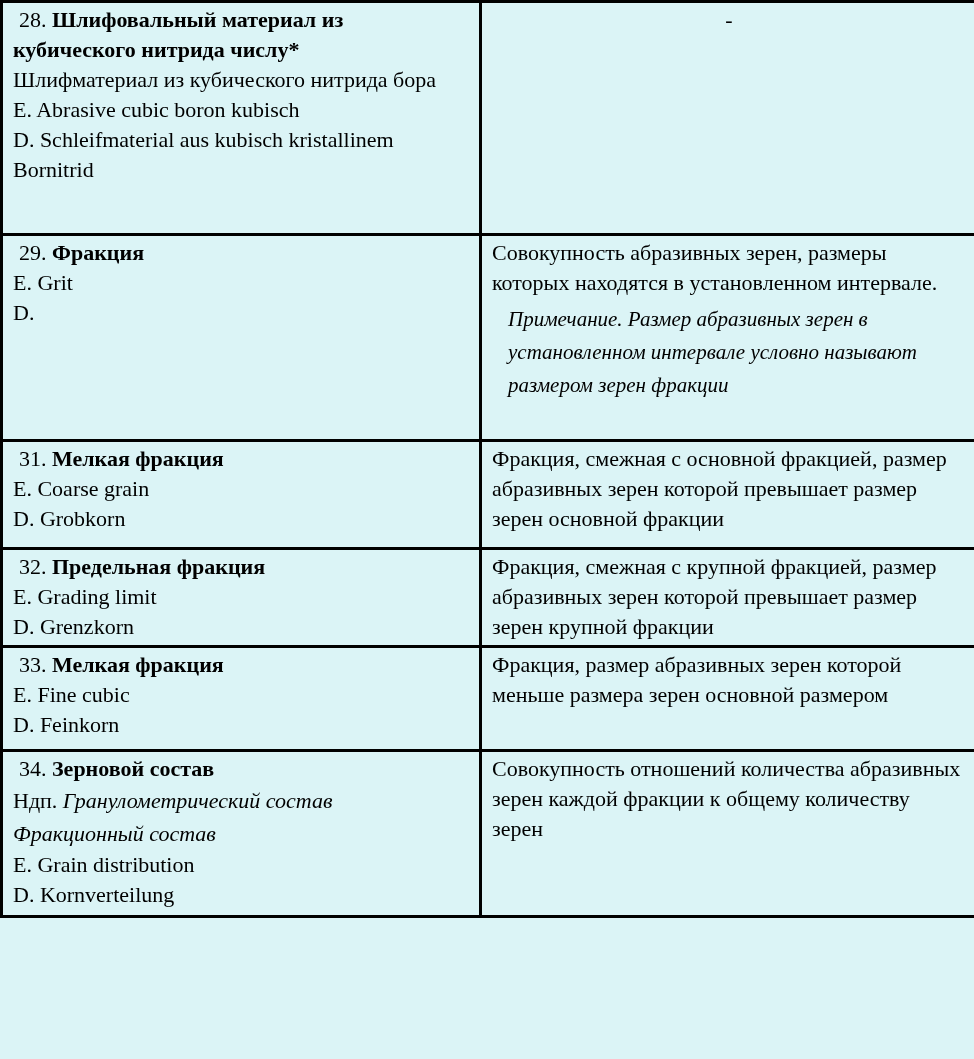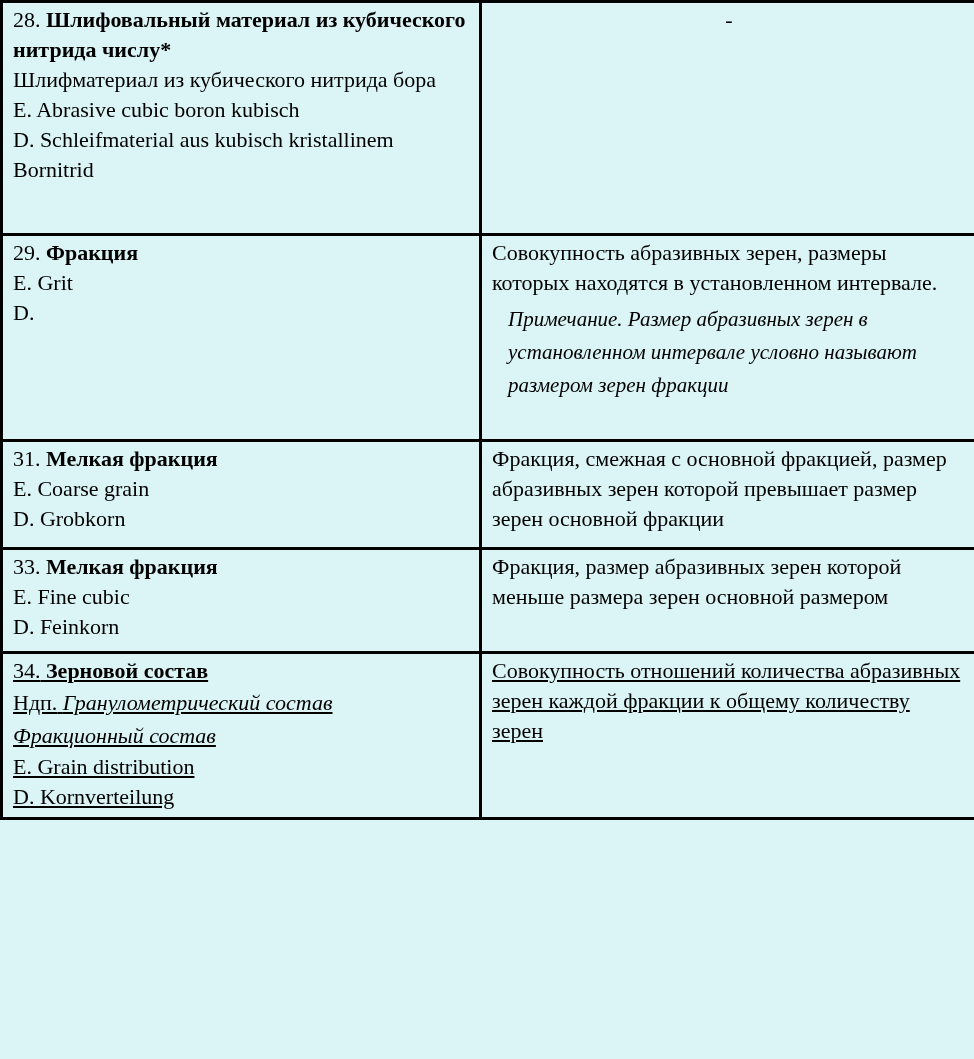--- a/index.html
+++ b/index.html
@@ -21,39 +21,39 @@
   td {
     border: 3px solid #000;
     vertical-align: top;
     padding: 2px 8px 2px 10px;
     font-size: 22px;
     line-height: 30px;
   }
   p { margin: 0; }
   p:empty { display: none; }
   .title { font-weight: bold; }
-  .num { font-weight: normal; }
+  .num { font-weight: normal; margin-left: 6px; }
   .it { font-style: italic; }
   .note {
     font-style: italic;
     font-size: 21px;
     line-height: 33px;
     margin-top: 5px;
     margin-left: 16px;
   }
   .ndp-line { line-height: 33px; }
   .def-center { text-align: center; }
   
   tr.r28 td { height: 226px; }
   tr.r29 td { height: 199px; }
   tr.r30 td { height: 90px; }
   tr.r31 td { height: 101px; }
   tr.r32 td { height: 91px; }
   tr.r33 td { height: 97px; }
-  tr.r34 td { height: 159px; text-decoration: underline; }
+  tr.r34 td { height: 159px; }
 </style>
 </head>
 <body>
 
 <div class="page">
   <table class="glossary">
     <colgroup>
         <col class="c-term">
         <col class="c-def">
       </colgroup>
@@ -88,20 +88,30 @@
         <td class="term-cell">
           <p class="line"><span class="num">31.</span> <span class="title">Мелкая фракция</span></p>
           <p class="line">E. Coarse grain</p>
           <p class="line">D. Grobkorn</p>
         </td>
         <td class="def-cell">
           <p class="line">Фракция, смежная с основной фракцией, размер абразивных зерен которой превышает размер зерен основной фракции</p>
         </td>
       </tr>
 
+      <tr class="r32">
+        <td class="term-cell">
+          <p class="line"><span class="num">32.</span> <span class="title">Предельная фракция</span></p>
+          <p class="line">E. Grading limit</p>
+          <p class="line">D. Grenzkorn</p>
+        </td>
+        <td class="def-cell">
+          <p class="line">Фракция, смежная с крупной фракцией, размер абразивных зерен которой превышает размер зерен крупной фракции</p>
+        </td>
+      </tr>
 
       <tr class="r33">
         <td class="term-cell">
           <p class="line"><span class="num">33.</span> <span class="title">Мелкая фракция</span></p>
           <p class="line">E. Fine cubic</p>
           <p class="line">D. Feinkorn</p>
         </td>
         <td class="def-cell">
           <p class="line">Фракция, размер абразивных зерен которой меньше размера зерен основной размером</p>
         </td>

